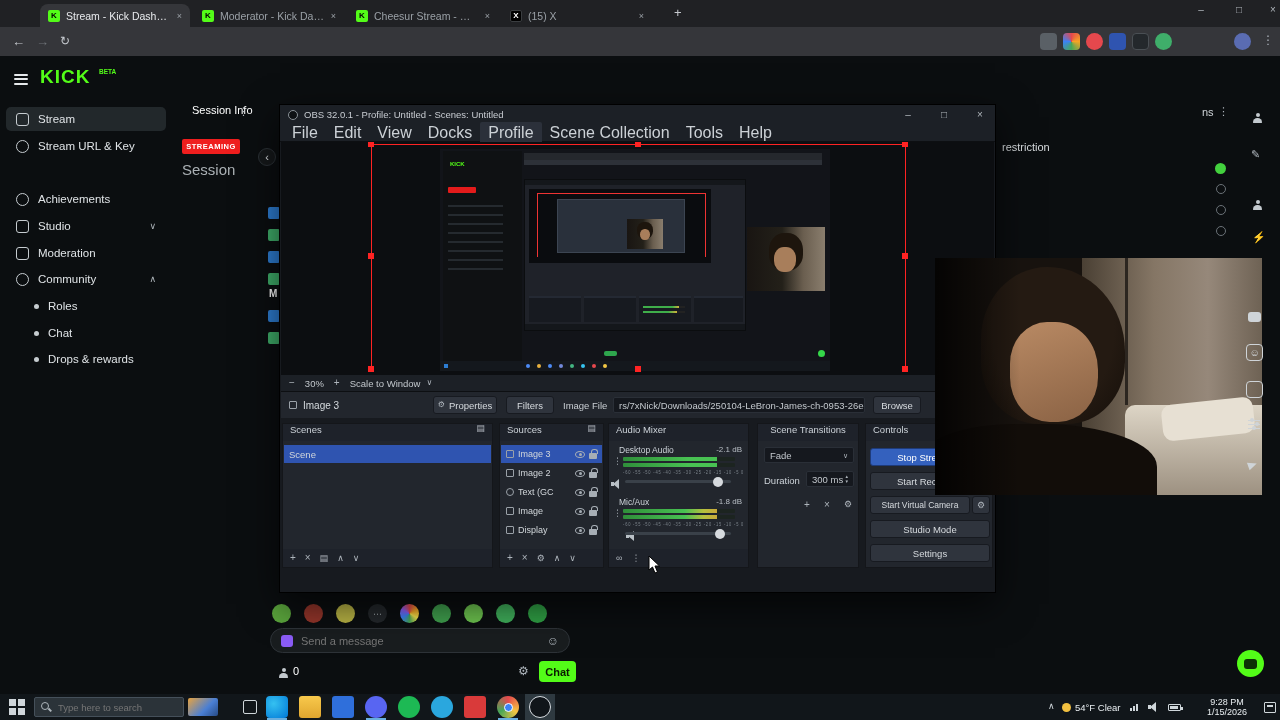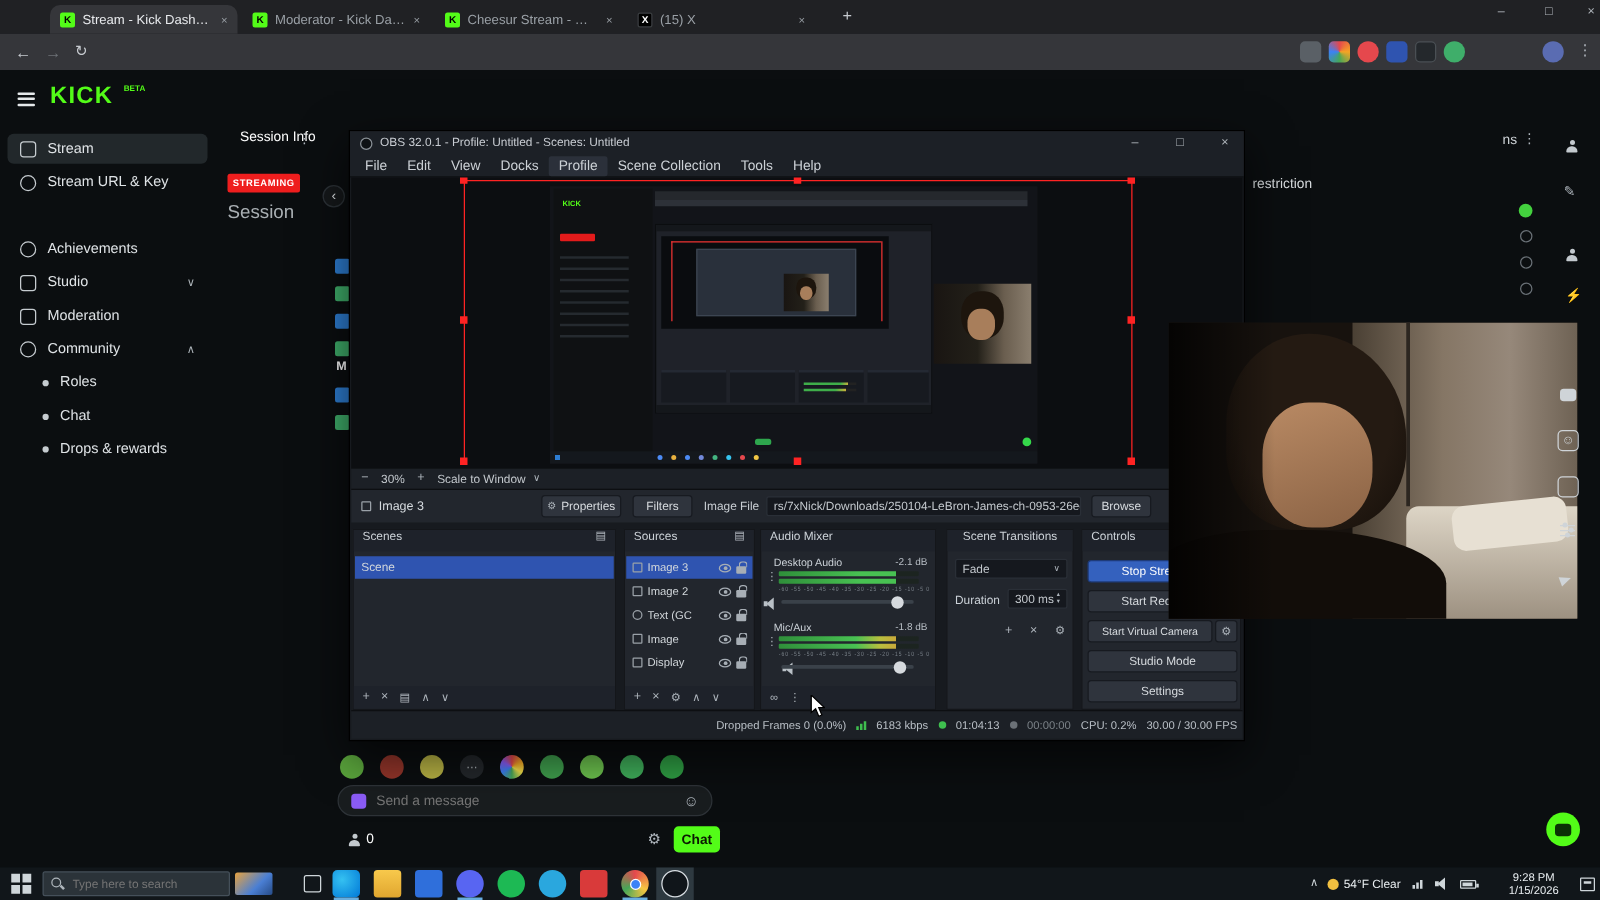--- a/index.html
+++ b/index.html
@@ -29,21 +29,21 @@
   .sb-ic{width:13px;height:13px;min-width:13px;border:1.5px solid #c6ccd0;border-radius:3px}
   .sb-ic.round{border-radius:50%}
   .sb-dot{width:5px;height:5px;min-width:5px;background:#c6ccd0;border-radius:50%;margin-left:4px}
   .chev{margin-left:auto;font-size:9px;color:#aeb5ba}
 
   
   #obs{position:absolute;left:280px;top:105px;width:715px;height:487px;background:#171a1f;box-shadow:0 0 0 1px #000,0 12px 36px rgba(0,0,0,.65);z-index:20}
   #obs-title{position:absolute;left:0;top:0;right:0;height:19px;background:#1c2026;display:flex;align-items:center;padding-left:8px;gap:6px}
   .winbtn{width:30px;height:19px;display:flex;align-items:center;justify-content:center;color:#aeb4ba;font-size:10px}
   #obs-menu{position:absolute;left:0;top:19px;right:0;height:18px;background:#1c2026;border-bottom:1px solid #0d0f12;display:flex;align-items:center;padding-left:4px}
-  .mi{padding:2px 8px;font-size:11px;color:#ccd1d6;border-radius:2px}
+  .mi{padding:2px 8px;font-size:16px;color:#ccd1d6;border-radius:2px}
   .mi.hl{background:#2b303a}
   #obs-preview{position:absolute;left:1px;top:37px;width:713px;height:233px;background:#0c0e11;overflow:hidden}
   .rg{position:absolute;background:#ff2323}
   .rh{position:absolute;width:6px;height:6px;background:#ff2323}
   #mini{position:absolute;left:159px;top:7px;width:390px;height:222px;background:#121419;overflow:hidden}
   .mline{position:absolute;left:5px;width:55px;height:2px;background:#252a2f}
   .mp{position:absolute;top:0;width:52px;height:26px;background:#171a20;border-top:2px solid #242933}
   .art-cam{background:linear-gradient(90deg,#191512 0%,#232019 45%,#6a5e4f 72%,#8a7e6e 100%);position:relative;overflow:hidden}
   .art-cam::before{content:"";position:absolute;left:28%;top:10%;width:44%;height:58%;background:#1d150d;border-radius:45%}
   .art-cam::after{content:"";position:absolute;left:35%;top:32%;width:28%;height:38%;background:#a87e5b;border-radius:45%}
@@ -470,35 +470,20 @@
           <span class="g" style="font-size:9px">⚙</span>
         </div>
       <div class="btn a" style="left:4px;top:96px;width:120px">
           <span>Studio Mode</span>
         </div>
       <div class="btn a" style="left:4px;top:120px;width:120px">
           <span>Settings</span>
         </div>
     </div>
 
-    <div id="obs-status">
-      <span>Dropped Frames 0 (0.0%)</span>
-      <span class="i-bars">
-          <span style="height:3px"></span>
-          <span style="height:5px"></span>
-          <span style="height:7px"></span>
-        </span>
-      <span>6183 kbps</span>
-      <span style="width:6px;height:6px;border-radius:50%;background:#3fbf4f"></span>
-      <span>01:04:13</span>
-      <span style="width:6px;height:6px;border-radius:50%;background:#6b7177"></span>
-      <span style="color:#7a8187">00:00:00</span>
-      <span>CPU: 0.2%</span>
-      <span>30.00 / 30.00 FPS</span>
-    </div>
   </div>
 
   <div id="webcam">
     <div class="a" style="left:45%;top:0;width:55%;height:100%;background:linear-gradient(90deg,#4a4034,#857665 40%,#96887a 70%,#6e6254)"></div>
     <div class="a" style="left:58%;top:0;width:3px;height:62%;background:#2c2620"></div>
     <div class="a" style="right:0;bottom:0;width:42%;height:38%;background:linear-gradient(180deg,#ddd5c6,#9d9181);border-radius:10px 0 0 0"></div>
     <div class="a" style="right:8px;bottom:58px;width:92px;height:36px;background:#e7e0d3;border-radius:10px;transform:rotate(-6deg)"></div>
     <div class="a" style="left:-4%;bottom:-6%;width:72%;height:36%;background:#120d09;border-radius:40% 50% 0 0"></div>
     <div class="a" style="left:14%;top:4%;width:44%;height:66%;background:radial-gradient(ellipse at 50% 40%,#241a12 60%,#140e09 100%);border-radius:46% 54% 40% 40%"></div>
     <div class="a" style="left:23%;top:27%;width:27%;height:42%;background:linear-gradient(160deg,#b98a64,#8a6244);border-radius:42% 48% 45% 45%"></div>

